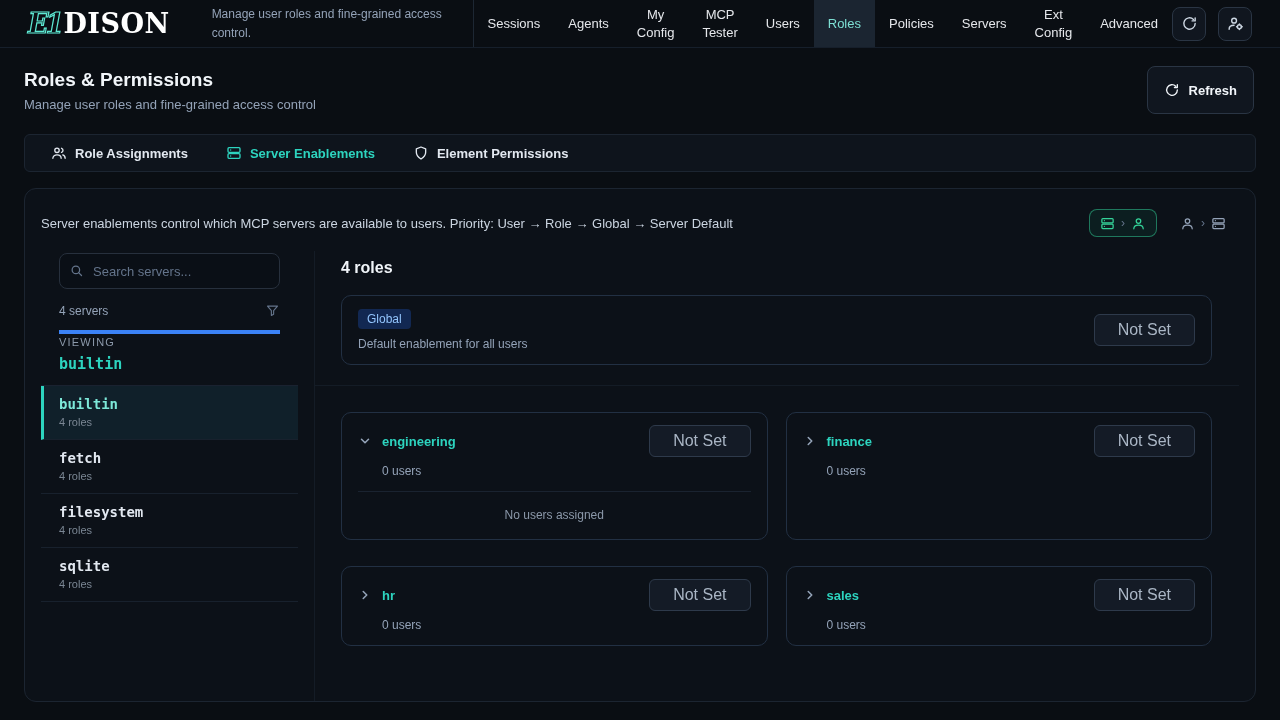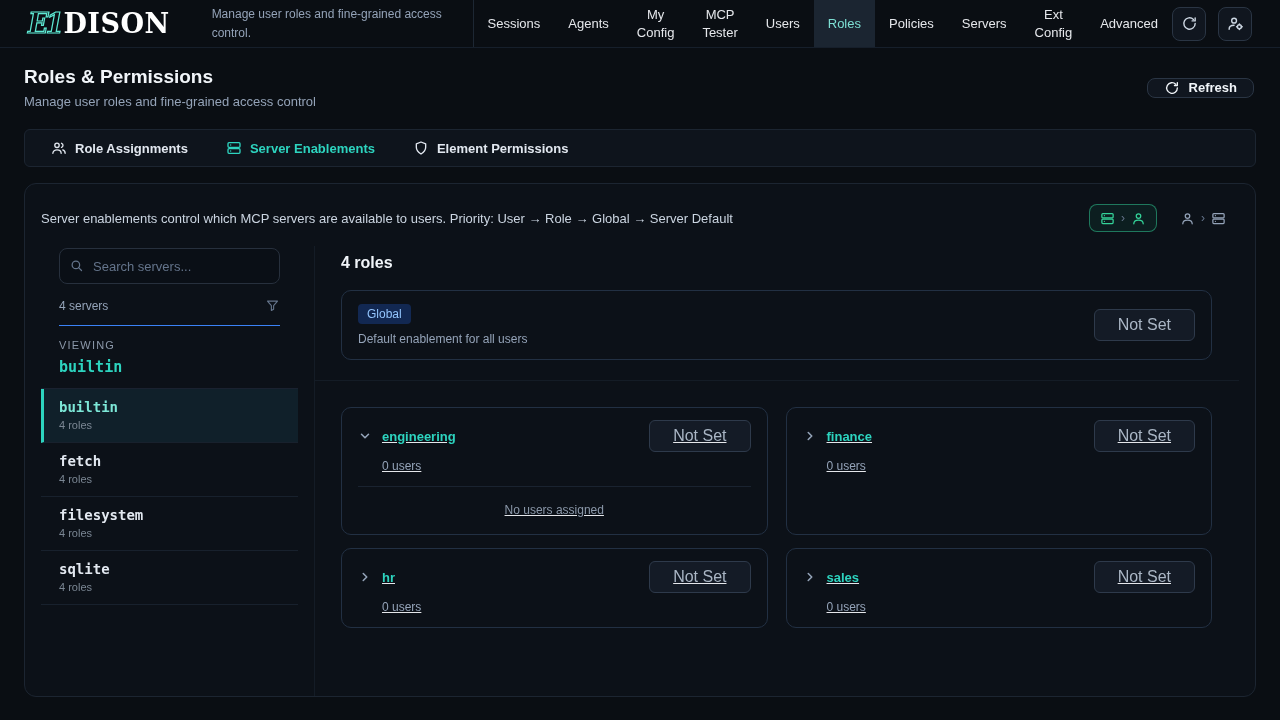--- a/index.html
+++ b/index.html
@@ -73,21 +73,21 @@
 
   
   .page-header {
     display:flex; justify-content:space-between; align-items:center;
     margin:18px 26px 0 24px;
   }
   .page-title { font-size:19px; font-weight:bold; color:#f1f5f9; }
   .page-subtitle { font-size:13px; color:#94a3b8; margin-top:6px; }
   .refresh-btn {
     display:flex; align-items:center; gap:9px;
-    height:20px; padding:0 16px;
+    height:48px; padding:0 16px;
     background:#10161f;
     border:1px solid #2a3544;
     border-radius:8px;
     color:#f1f5f9; font-size:13px; font-weight:bold;
     font-family:"Liberation Sans", sans-serif;
     cursor:pointer;
   }
 
   
   .tabbar {
@@ -166,22 +166,22 @@
   }
   .search-input::placeholder { color:#64748b; }
   .count-row {
     display:flex; justify-content:space-between; align-items:center;
     margin:14px 0 12px;
     gap:47px;
   }
   .srv-count { font-size:12px; color:#94a3b8; }
   .filter-ico { width:15px; height:15px; color:#64748b; cursor:pointer; }
   .viewing-block {
-    border-top:1px solid #3b82f6;
-    padding:13px 0 12px;
+    border-top:4px solid #3b82f6;
+    padding:2px 0 12px;
   }
   .viewing-label {
     font-size:11px; letter-spacing:1.2px; color:#8b98a9;
   }
   .viewing-value {
     margin-top:7px;
     font-family:"DejaVu Sans Mono", monospace;
     font-size:15px; font-weight:bold; color:#2dd4bf;
   }
   .srv-list { border-top:1px solid #1a2230; margin:0 -18px; }
@@ -233,22 +233,21 @@
     font-family:"Liberation Sans", sans-serif;
     padding:6px 23px;
     border-radius:6px;
     cursor:pointer;
     white-space:nowrap;
   }
   .content-divider { border:none; border-top:1px solid #141c26; margin:20px -27px 26px -26px; }
   .role-grid {
     display:grid;
     grid-template-columns:1fr 1fr;
-    gap:13px 18px;
-    text-decoration:underline;
+    gap:26px 18px;
   }
   .role-card {
     border:1px solid #223043;
     border-radius:10px;
     padding:12px 16px 13px;
   }
   .role-head { display:flex; align-items:center; gap:10px; }
   .chev-ico { width:14px; height:14px; color:#94a3b8; flex:none; cursor:pointer; }
   .chev-ico.down { transform:rotate(90deg); }
   .role-name { font-size:13px; font-weight:bold; color:#2dd4bf; }

